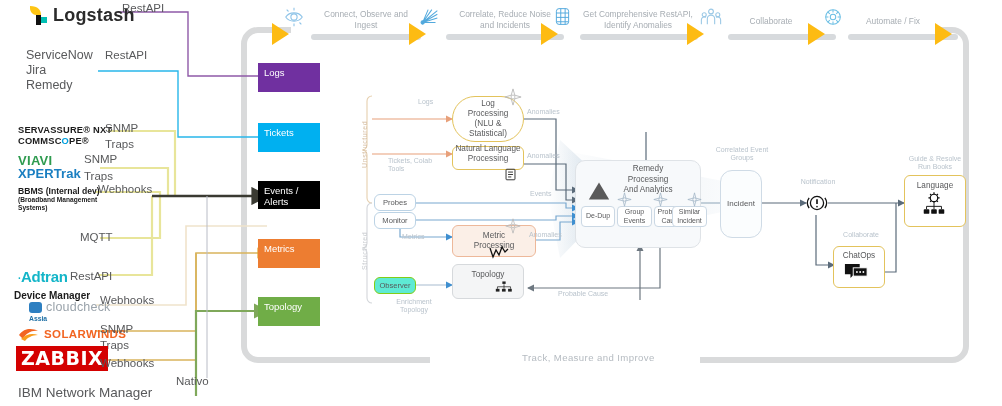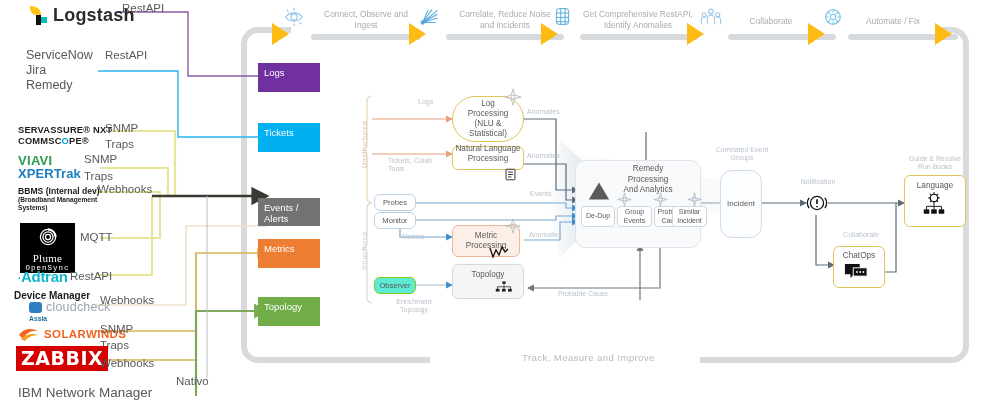--- a/index.html
+++ b/index.html
@@ -211,32 +211,20 @@
   <div class="viavi" style="left:18px;top:153px;">VIAVI</div>
   <div class="viavi2" style="left:18px;top:166px;">XPERTrak</div>
   <div class="proto" style="left:84px;top:153px;">SNMP</div>
   <div class="proto" style="left:84px;top:170px;">Traps</div>
 
   <div class="bbms-a" style="left:18px;top:186px;">BBMS (Internal dev)</div>
   <div class="bbms-b" style="left:18px;top:196px;white-space:pre;">(Broadband Management
 Systems)</div>
   <div class="proto" style="left:98px;top:183px;">Webhooks</div>
 
-  <div class="plume-box" style="left:20px;top:223px;width:55px;height:50px;">
-    <svg viewBox="0 0 40 26" style="position:static;width:34px;height:22px;margin-top:3px;">
-      <g fill="none" stroke="#fff" stroke-width="1.5">
-        <circle cx="20" cy="13" r="9"></circle>
-          <circle cx="20" cy="13" r="6"></circle>
-          <circle cx="20" cy="13" r="3"></circle>
-        <path d="M20,4 A9,9 0 0 1 29,13" stroke-width="2.4"></path>
-      </g>
-    </svg>
-    <div class="plume-t">Plume</div>
-    <div class="plume-s">OpenSync</div>
-  </div>
   <div class="proto" style="left:80px;top:231px;">MQTT</div>
 
   <div class="adtran" style="left:18px;top:268px;"><span style="font-size:10px;">·</span><span>Adtran</span></div>
   <div class="devmgr" style="left:14px;top:290px;">Device Manager</div>
   <div class="proto" style="left:70px;top:270px;">RestAPI</div>
 
   <div style="position:absolute;left:29px;top:302px;width:13px;height:11px;border-radius:3px;background:#2d7fc1;"></div>
   <div class="cloudcheck" style="left:46px;top:300px;">cloudcheck</div>
   <div class="assia" style="left:29px;top:315px;">Assia</div>
   <div class="proto" style="left:100px;top:294px;">Webhooks</div>
@@ -250,21 +238,21 @@
   <div class="proto" style="left:100px;top:339px;">Traps</div>
 
   <div class="zabbix" style="left:16px;top:346px;">ZABBIX</div>
   <div class="proto" style="left:100px;top:357px;">Webhooks</div>
 
   <div class="ibmnm" style="left:18px;top:385px;">IBM Network Manager</div>
   <div class="proto" style="left:176px;top:375px;">Nativo</div>
 
   <div class="tbox" style="left:258px;top:63px;width:62px;height:29px;background:#7030a0;">Logs</div>
   <div class="tbox" style="left:258px;top:123px;width:62px;height:29px;background:#00b0f0;">Tickets</div>
-  <div class="tbox" style="left:258px;top:198px;width:62px;height:28px;background:#737373;white-space:pre;">Events /
+  <div class="tbox" style="left:258px;top:181px;width:62px;height:28px;background:#000000;white-space:pre;">Events /
 Alerts</div>
   <div class="tbox" style="left:258px;top:239px;width:62px;height:29px;background:#ed7d31;">Metrics</div>
   <div class="tbox" style="left:258px;top:297px;width:62px;height:29px;background:#70ad47;">Topology</div>
 
   <svg viewBox="0 0 24 24" class="step-ico" style="left:283px;top:6px;width:22px;height:22px;">
     <g fill="none" stroke="#8fc4e8" stroke-width="1.2">
       <path d="M3,12 C7,6 17,6 21,12 C17,18 7,18 3,12 Z"></path>
         <circle cx="12" cy="12" r="3.4"></circle>
       <path d="M12,2 L12,5 M12,19 L12,22 M4,4 L6,6 M18,18 L20,20"></path>
     </g>
@@ -342,21 +330,21 @@
     <g fill="none" stroke="#333" stroke-width="1.2">
         <rect x="2.5" y="1.5" width="11" height="13" rx="1"></rect>
         <path d="M5,5 H11 M5,8 H11 M5,11 H9"></path>
       </g>
   </svg>
 
   <div class="node n-blue" style="left:374px;top:194px;width:42px;height:17px;font-size:7.6px;">Probes</div>
   <div class="node n-blue" style="left:374px;top:212px;width:42px;height:17px;font-size:7.6px;">Monitor</div>
   <div class="node n-green" style="left:374px;top:277px;width:42px;height:17px;font-size:7.6px;">Observer</div>
 
-  <div class="node n-peach" style="left:452px;top:225px;width:68px;height:32px;white-space:pre;">Metric
+  <div class="node n-peach" style="left:452px;top:225px;width:84px;height:32px;white-space:pre;">Metric
 Processing</div>
   <svg viewBox="0 0 20 20" style="position:absolute;left:505px;top:218px;width:16px;height:16px;">
     <g fill="none" stroke="#b9b9b9" stroke-width="1">
         <path d="M10,1 L12,8 L19,10 L12,12 L10,19 L8,12 L1,10 L8,8 Z"></path>
         <circle cx="10" cy="10" r="2.2"></circle>
       </g>
   </svg>
   <svg viewBox="0 0 20 12" style="position:absolute;left:489px;top:246px;width:20px;height:12px;">
     <path d="M1,2 L4,11 L7,4 L10,9 L13,1 L16,6 L19,3" fill="none" stroke="#111" stroke-width="1.3"></path>
   </svg>

